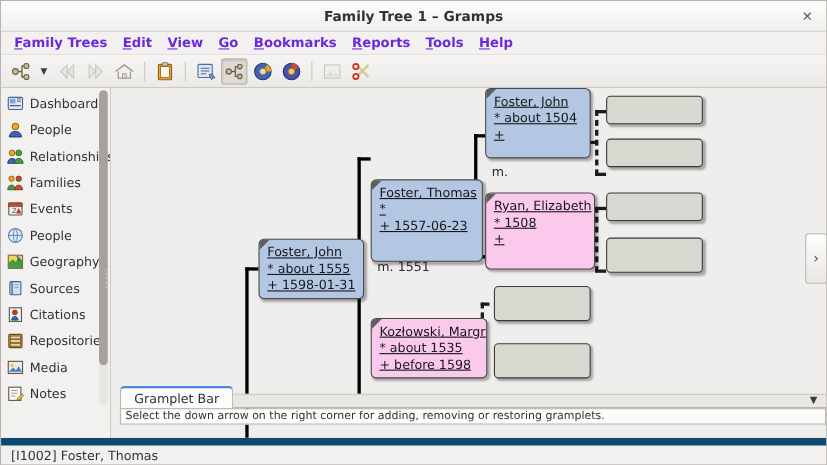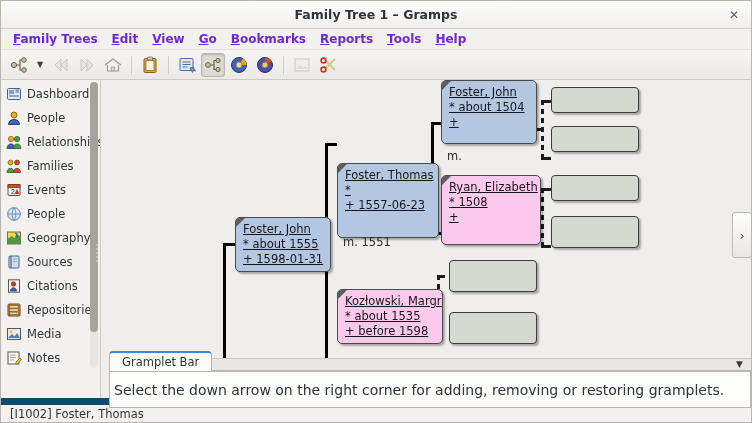--- a/index.html
+++ b/index.html
@@ -218,27 +218,27 @@
     flex: 1 1 auto; height: 13px;
     border-bottom: 1px solid #b9b5af;
     background: #e9e7e4;
     border-top: 1px solid #cdc9c3;
   }
   .tab-chevron {
     position: absolute; right: 8px; bottom: 2px;
     font-size: 9px; color: #3b3b3b; cursor: pointer;
   }
   .gramplet-body {
-    height: 36px;
+    height: 14px;
     background: #fcfcfb;
     border: 1px solid #b9b5af;
     border-top: none;
     display: flex; align-items: center;
     padding-left: 4px;
-    font-size: 14px; color: #2e3436;
+    font-size: 10px; color: #2e3436;
   }
 
   
   .statusbar {
     flex: 0 0 24px; height: 24px;
     background: #f2f1f0;
     border-top: 7px solid #0c4a6e;
     display: flex; align-items: center;
     padding-left: 9px;
     font-size: 11.5px; color: #2e3436;

